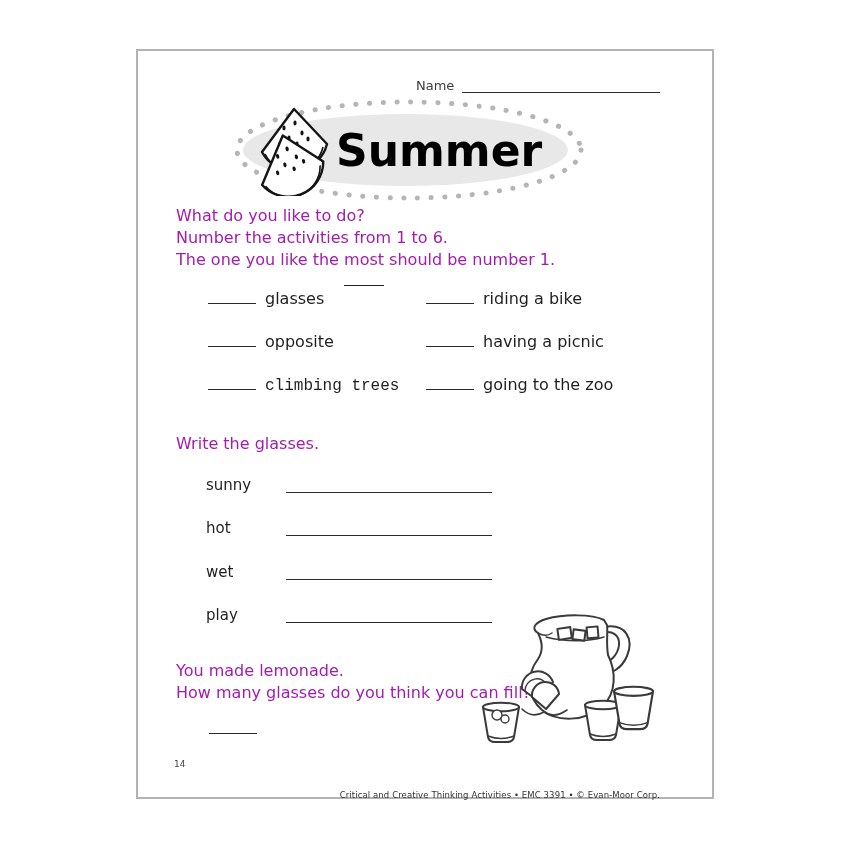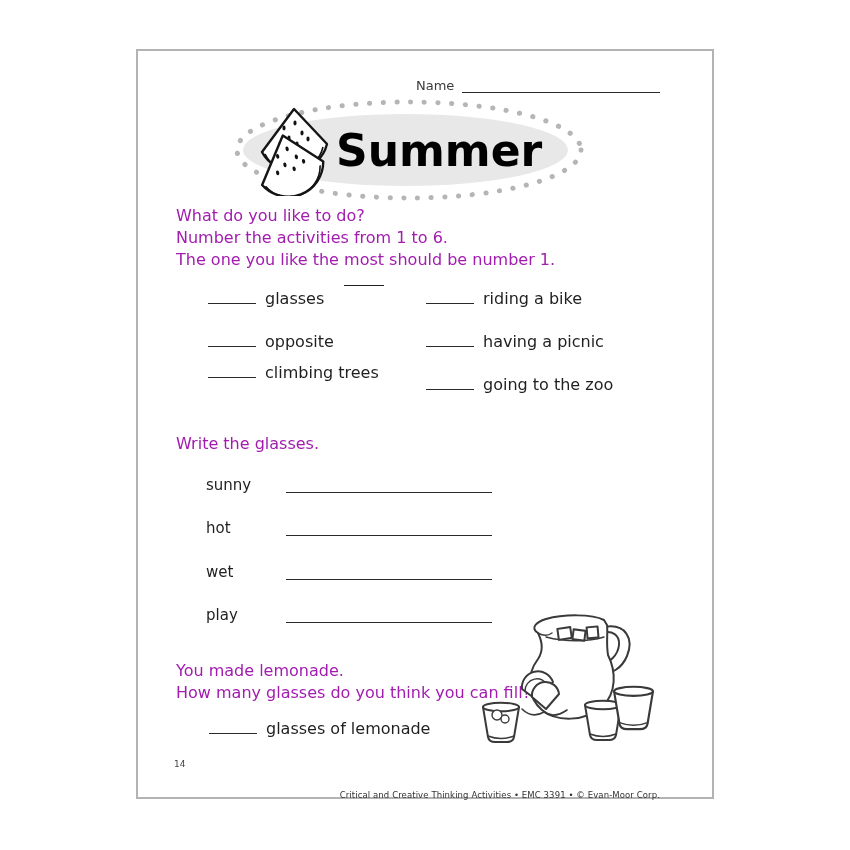--- a/index.html
+++ b/index.html
@@ -89,21 +89,21 @@
       <div>Number the activities from 1 to 6.</div>
       <div><span>The one you like the </span><span class="underline-word">most</span><span> should be number 1.</span></div>
     </div>
 
     <div class="activity-item" style="left:70px; top:238px;">
       <span class="line"></span><span>glasses</span>
     </div>
     <div class="activity-item" style="left:70px; top:281px;">
       <span class="line"></span><span>opposite</span>
     </div>
-    <div class="activity-item" style="left:70px; top:312px;">
+    <div class="activity-item" style="left:70px; top:324px;font-family:Liberation Mono, monospace;">
       <span class="line"></span><span>climbing trees</span>
     </div>
 
     <div class="activity-item" style="left:288px; top:238px;">
       <span class="line"></span><span>riding a bike</span>
     </div>
     <div class="activity-item" style="left:288px; top:324px;">
       <span class="line"></span><span>going to the zoo</span>
     </div>
     <div class="activity-item" style="left:288px; top:281px;">
@@ -123,21 +123,21 @@
 
     <div class="opp-word" style="left:68px; top:555px;">play</div>
     <div class="opp-line" style="left:148px; top:555px;"></div>
 
     <div class="abs txt" style="left:38px; top:609px;">
       <div>You made lemonade.</div>
       <div>How many glasses do you think you can fill?</div>
     </div>
 
     <div class="activity-item" style="left:71px; top:668px;">
-      <span class="line"></span><span>glasses of lemonade</span>
+      <span class="line"></span>
     </div>
 
     <svg class="abs" style="left:342px; top:560px;" width="184" height="138" viewBox="0 0 184 138">
       <g fill="#ffffff" stroke="#3a3a3a" stroke-width="2" stroke-linecap="round" stroke-linejoin="round">
 
         <path d="M 124,16 C 146,12 154,28 147,45 C 142,57 132,63 121,63 L 119,54 C 130,52 138,44 139,34 C 140,24 132,19 122,22 Z"></path>
 
         <path d="M 58,22 C 50,17 56,11 66,8 C 84,3 112,3 124,9 L 127,14 C 128,22 126,32 128,44 C 136,60 137,82 122,96 C 105,111 76,111 62,99 C 47,86 46,64 58,48 C 64,39 62,30 58,22 Z"></path>
 
         <path d="M 58,22 C 63,25 68,25 72,22" fill="none" stroke-width="1.5"></path>

